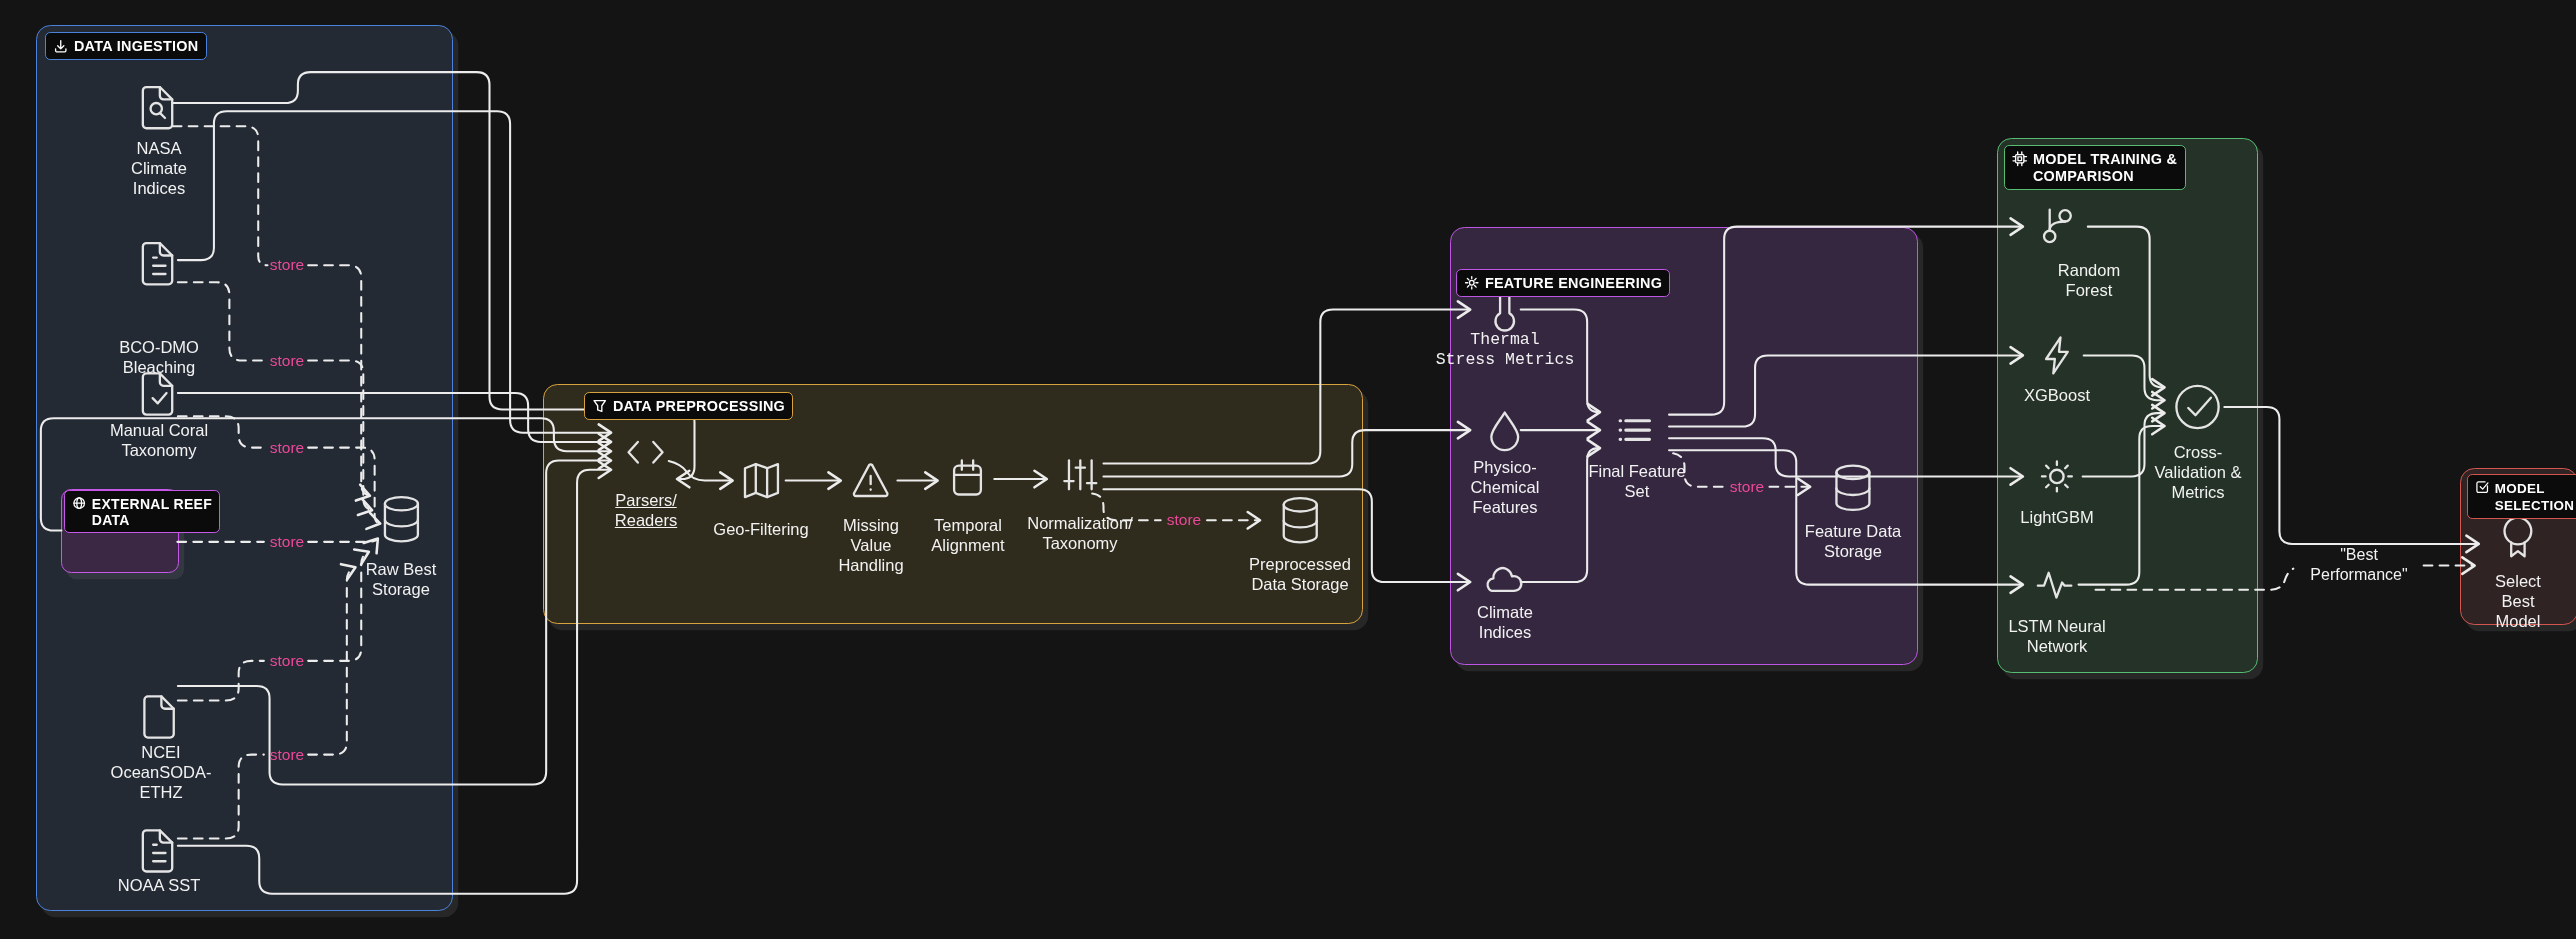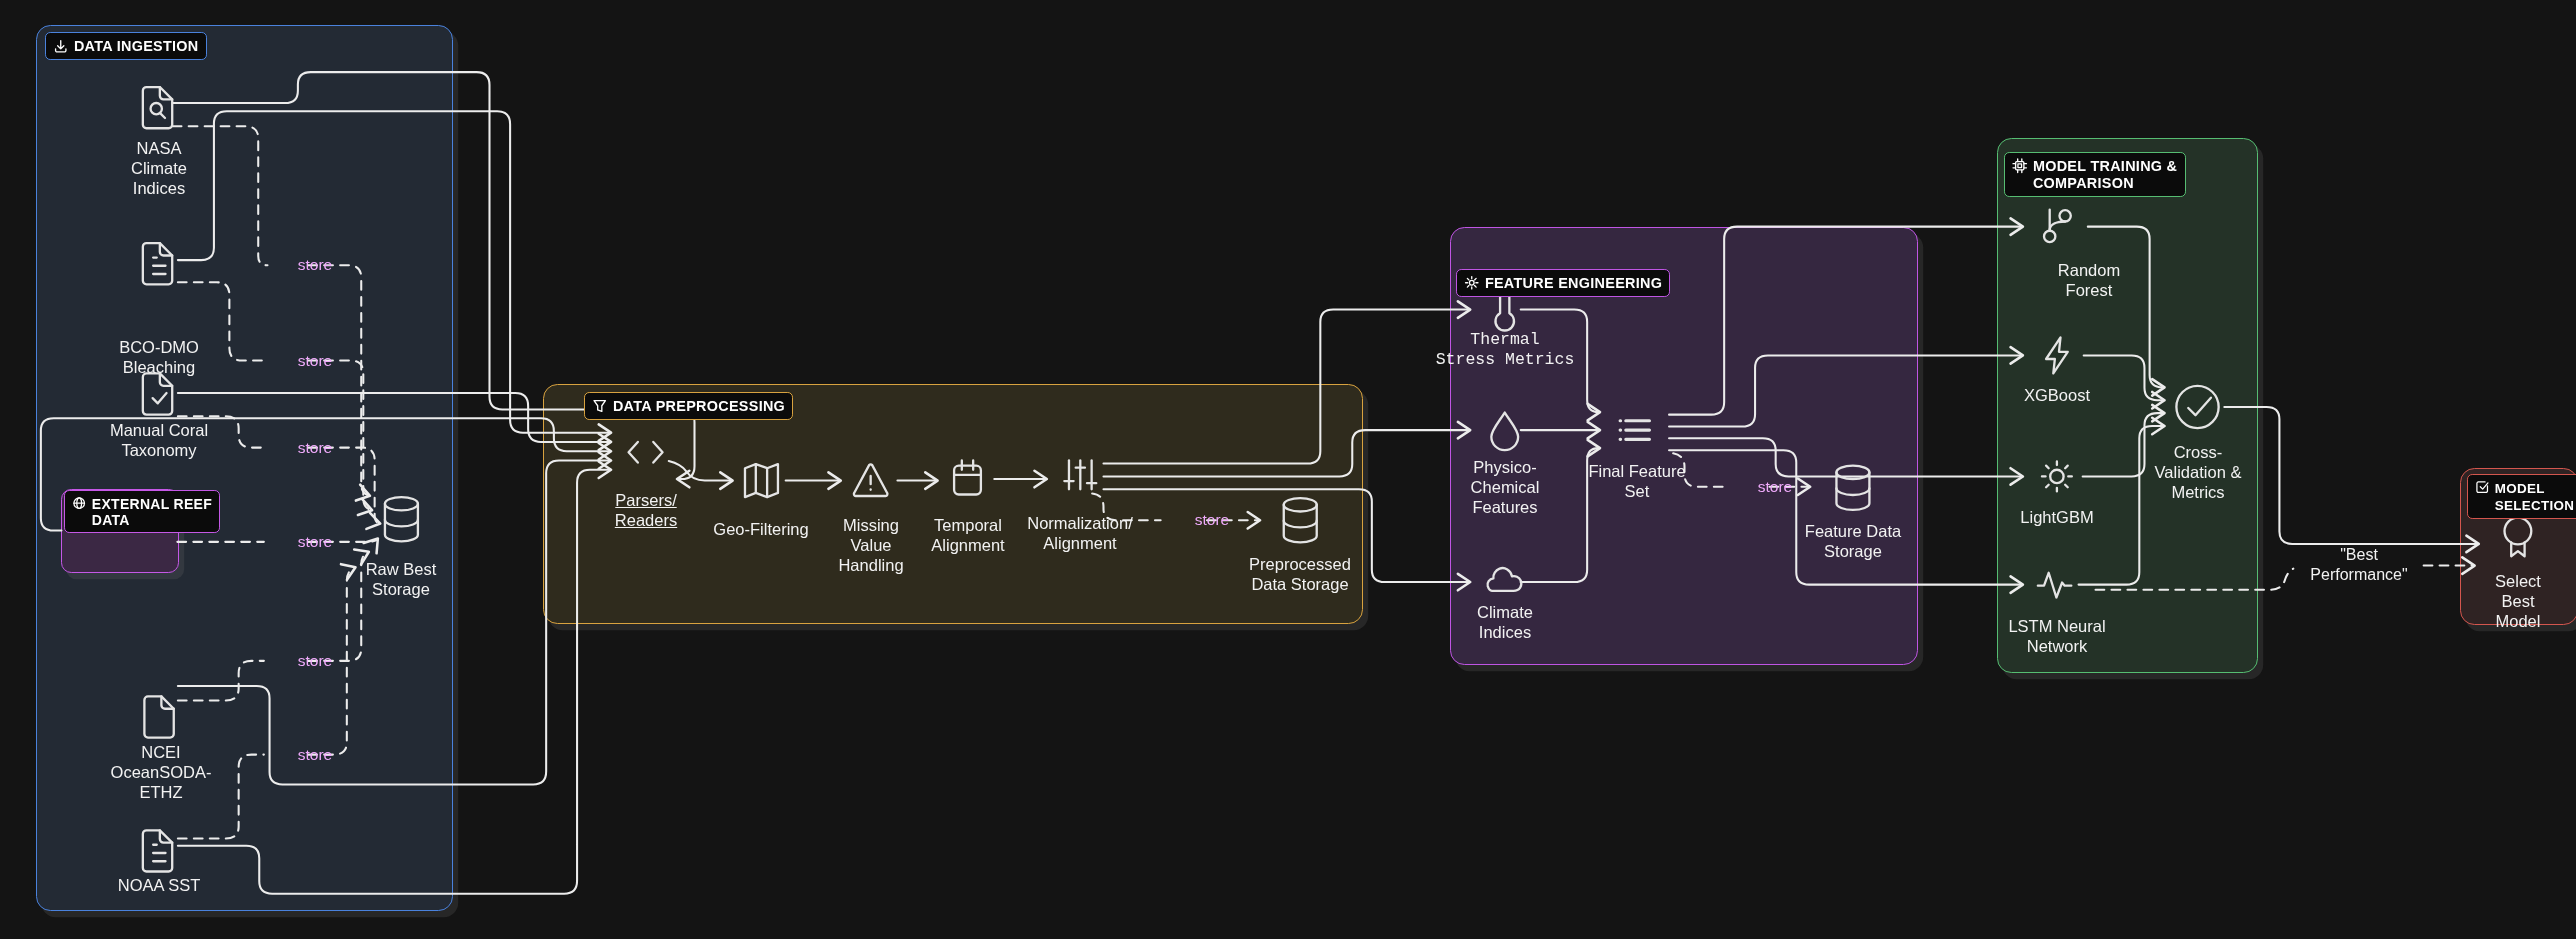--- a/index.html
+++ b/index.html
@@ -17,21 +17,21 @@
          line-height:17px;letter-spacing:0.3px;white-space:pre-line;}
   .badge svg{flex:0 0 auto;margin-top:0.5px;}
   .bd-blue{border:1px solid #4a82dd;}
   .bd-amber{border:1px solid #d8a23f;}
   .bd-purple{border:1px solid #bf55e3;}
   .bd-green{border:1px solid #56bd72;}
   .bd-red{border:1px solid #d4564e;}
   .bd-ext{border:1px solid #c558e6;}
   .nlabel{position:absolute;transform:translateX(-50%);text-align:center;color:#f2f2f2;
           font-size:16.5px;line-height:20px;white-space:pre-line;}
-  .slabel{position:absolute;transform:translate(-50%,-50%);color:#f0abfc;font-size:15.5px;white-space:pre;margin-left:28px;}
+  .slabel{position:absolute;transform:translate(-50%,-50%);color:#ec4899;font-size:15.5px;white-space:pre;}
   .plabel{position:absolute;transform:translateX(-50%);text-align:center;color:#f2f2f2;
           font-size:16px;line-height:19.6px;white-space:pre-line;}
   svg.wires{position:absolute;left:0;top:0;pointer-events:none;}
   .edge{stroke:#ececec;stroke-width:4;fill:none;stroke-linecap:round;stroke-linejoin:round;}
   .edge.dash{stroke-dasharray:17 14;}
   .nicon{stroke:#e4e4e4;stroke-width:4.5;fill:none;stroke-linecap:round;stroke-linejoin:round;}
   .hicon{stroke:#ffffff;stroke-width:2.6;fill:none;stroke-linecap:round;stroke-linejoin:round;}
 </style>
 </head>
 <body>
@@ -221,21 +221,21 @@
       </svg>
     <span>DATA PREPROCESSING</span>
   </div>
   <div class="badge bd-purple" style="left:1456px;top:233px;margin-top:36px;">
     <svg class="hicon" width="15.5" height="15.5" viewBox="-15 -15 30 30">
         <circle r="4.5"></circle>
         <path d="M0,-12 V-8 M0,8 V12 M-12,0 H-8 M8,0 H12 M-8.5,-8.5 L-5.5,-5.5 M5.5,5.5 L8.5,8.5 M-8.5,8.5 L-5.5,5.5 M5.5,-5.5 L8.5,-8.5"></path>
       </svg>
     <span>FEATURE ENGINEERING</span>
   </div>
-  <div class="badge bd-green" style="left:2004px;top:152px;">
+  <div class="badge bd-green" style="left:2004px;top:145px;">
     <svg class="hicon" width="15.5" height="15.5" viewBox="-15 -15 30 30">
         <rect x="-8" y="-8" width="16" height="16" rx="2"></rect>
         <rect x="-3.5" y="-3.5" width="7" height="7"></rect>
         <path d="M-4,-13 V-8 M4,-13 V-8 M-4,8 V13 M4,8 V13 M-13,-4 H-8 M-13,4 H-8 M8,-4 H13 M8,4 H13"></path>
       </svg>
     <span>MODEL TRAINING &amp;
 COMPARISON</span>
   </div>
   <div class="badge bd-red" style="left:2467px;top:474px;font-size:13.4px;">
     <svg class="hicon" width="14.4" height="14.4" viewBox="-15 -15 30 30">
@@ -270,21 +270,21 @@
   <div class="nlabel" style="left:159px;top:875px;">NOAA SST</div>
   <div class="nlabel" style="left:646px;top:490px;text-decoration:underline;">Parsers/
 Readers</div>
   <div class="nlabel" style="left:761px;top:519px;">Geo-Filtering</div>
   <div class="nlabel" style="left:871px;top:515px;">Missing
 Value
 Handling</div>
   <div class="nlabel" style="left:968px;top:515px;">Temporal
 Alignment</div>
   <div class="nlabel" style="left:1080px;top:513px;">Normalization/
-Alignment</div>
+Taxonomy</div>
   <div class="nlabel" style="left:1300px;top:554px;">Preprocessed
 Data Storage</div>
   <div class="nlabel" style="left:1505px;top:330px;font-family:Liberation Mono, monospace;">Thermal
 Stress Metrics</div>
   <div class="nlabel" style="left:1505px;top:457px;">Physico-
 Chemical
 Features</div>
   <div class="nlabel" style="left:1505px;top:602px;">Climate
 Indices</div>
   <div class="nlabel" style="left:1637px;top:461px;">Final Feature

